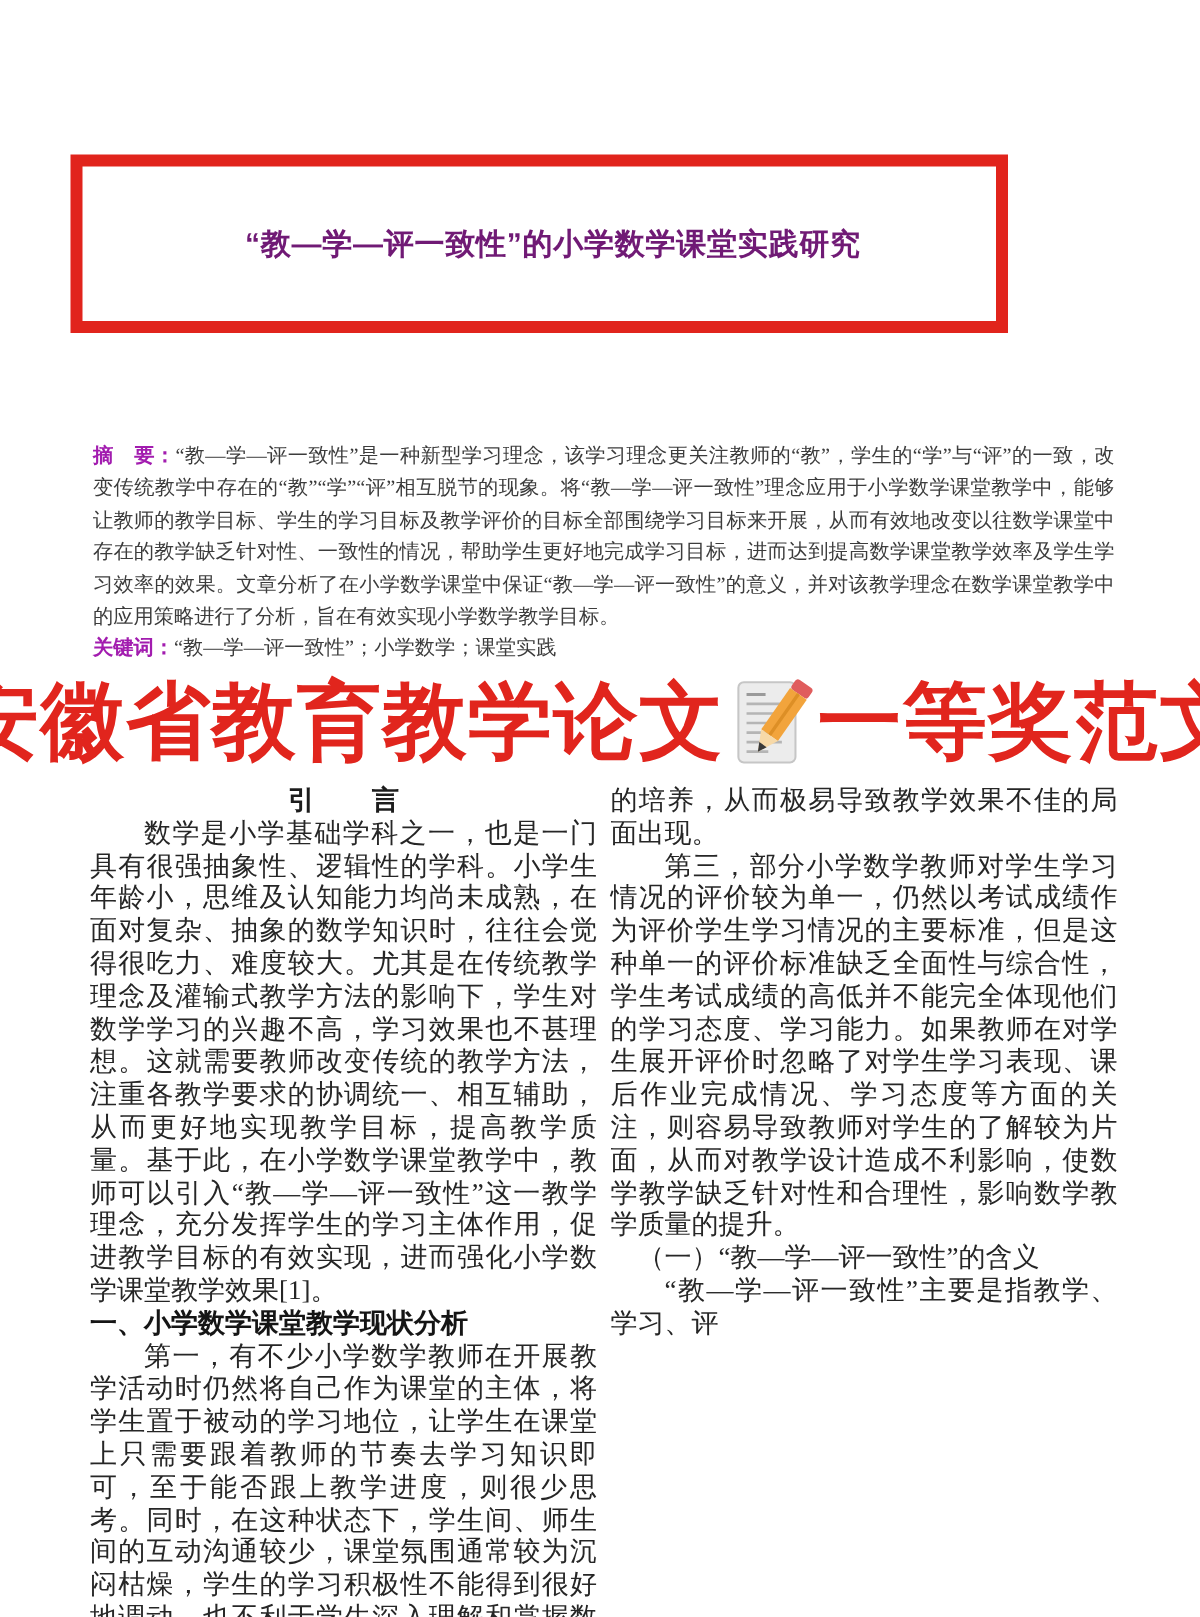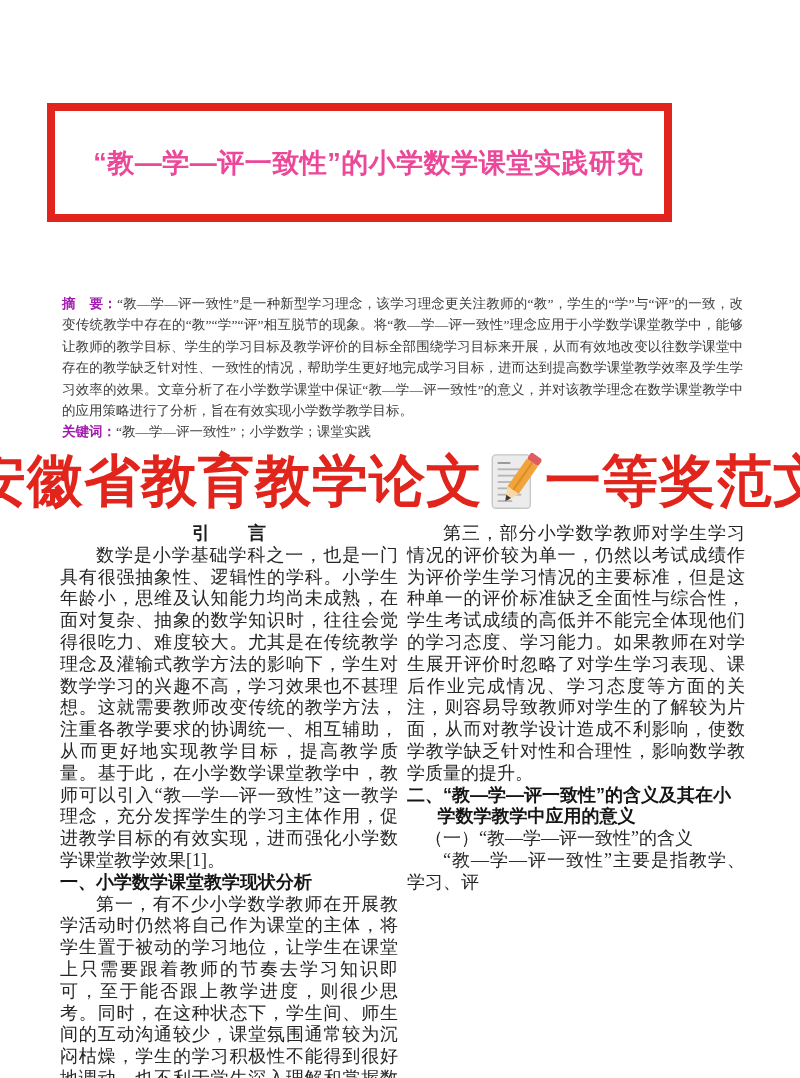--- a/index.html
+++ b/index.html
@@ -15,21 +15,21 @@
   
   .title-box {
     position:absolute; left:47px; top:103px;
     width:625px; height:119px;
     border:8px solid #e1241c;
     display:flex; align-items:center; justify-content:center;
     padding:0 18px;
   }
   .title-box h1 {
     font-family:"Liberation Sans", sans-serif;
-    font-size:27px; font-weight:bold; color:#ec4899;
+    font-size:20px; font-weight:bold; color:#701a75;
     letter-spacing:0.5px; white-space:nowrap;margin-left:18px;
   }
   
   .abstract {
     position:absolute; left:62px; top:293px; width:681px;
     font-size:13.5px; line-height:21.4px; color:#3c3c3c;
     text-align:justify;
   }
   .abstract .lbl { font-weight:bold; color:#a21caf; }
   .abstract .kw-line { margin-top:0; }
@@ -103,20 +103,20 @@
   </div>
 
   <div class="columns">
     <div class="col">
       <div class="intro-heading">引　言</div>
       <p class="para">数学是小学基础学科之一，也是一门具有很强抽象性、逻辑性的学科。小学生年龄小，思维及认知能力均尚未成熟，在面对复杂、抽象的数学知识时，往往会觉得很吃力、难度较大。尤其是在传统教学理念及灌输式教学方法的影响下，学生对数学学习的兴趣不高，学习效果也不甚理想。这就需要教师改变传统的教学方法，注重各教学要求的协调统一、相互辅助，从而更好地实现教学目标，提高教学质量。基于此，在小学数学课堂教学中，教师可以引入“教—学—评一致性”这一教学理念，充分发挥学生的学习主体作用，促进教学目标的有效实现，进而强化小学数学课堂教学效果[1]。</p>
       <div class="sec-heading">一、小学数学课堂教学现状分析</div>
       <p class="para">第一，有不少小学数学教师在开展教学活动时仍然将自己作为课堂的主体，将学生置于被动的学习地位，让学生在课堂上只需要跟着教师的节奏去学习知识即可，至于能否跟上教学进度，则很少思考。同时，在这种状态下，学生间、师生间的互动沟通较少，课堂氛围通常较为沉闷枯燥，学生的学习积极性不能得到很好地调动，也不利于学生深入理解和掌握数学知识，且学生的学习思考能力、探究能力难以得到很好</p>
     </div>
     <div class="col">
+      <p>的培养，从而极易导致教学效果不佳的局面出现。</p>
       <p class="para">第三，部分小学数学教师对学生学习情况的评价较为单一，仍然以考试成绩作为评价学生学习情况的主要标准，但是这种单一的评价标准缺乏全面性与综合性，学生考试成绩的高低并不能完全体现他们的学习态度、学习能力。如果教师在对学生展开评价时忽略了对学生学习表现、课后作业完成情况、学习态度等方面的关注，则容易导致教师对学生的了解较为片面，从而对教学设计造成不利影响，使数学教学缺乏针对性和合理性，影响数学教学质量的提升。</p>
-      <div class="sec-heading hang">二、“教—学—评一致性”的含义及其在小学数学教学中应用的意义</div>
       <div class="sub-heading">（一）“教—学—评一致性”的含义</div>
       <p class="para">“教—学—评一致性”主要是指教学、学习、评</p>
     </div>
   </div>
 
 </div>
 
 </body></html>

